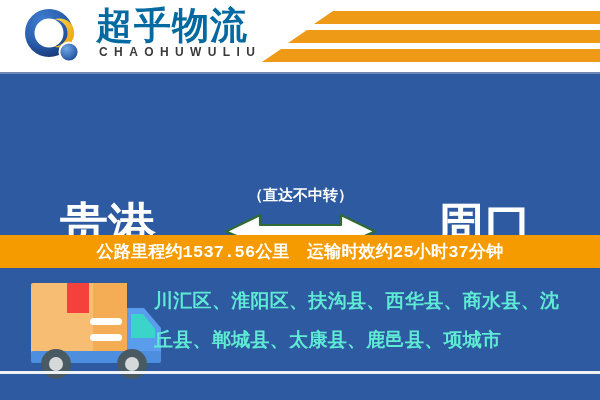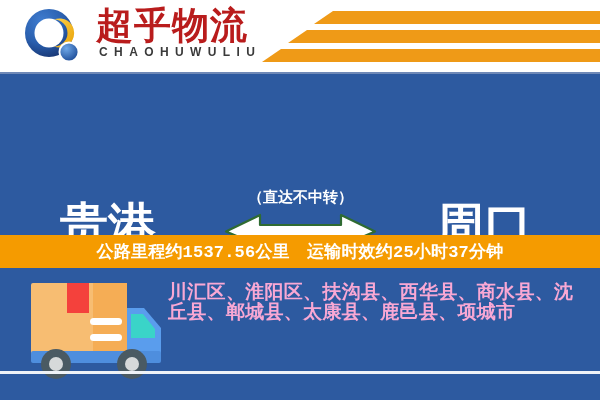--- a/index.html
+++ b/index.html
@@ -30,21 +30,21 @@
     position: absolute;
     left: 22px; top: 7px;
     width: 60px; height: 60px;
   }
   #brand-cn {
     position: absolute;
     left: 96px; top: 4px;
     font-family: "DejaVu Sans", "Liberation Sans", sans-serif;
     font-size: 37px;
     font-weight: bold;
-    color: #b91c1c;
+    color: #0369a1;
     letter-spacing: 1px;
     line-height: 44px;
     white-space: nowrap;
   }
   #brand-en {
     position: absolute;
     left: 99px; top: 45px;
     font-family: "Liberation Sans", sans-serif;
     font-size: 12px;
     font-weight: bold;
@@ -97,21 +97,21 @@
   #city-origin { left: 60px; }
   #city-destination { left: 393px; margin-left: 43px; }
 
   #route-middle {
     position: absolute;
     left: 222px; top: 113px;
     width: 157px; height: 98px;
     text-align: center;
   }
   #route-note-top {
-    font-family: Liberation Serif, serif;
+    font-family: Liberation Mono, monospace;
     font-size: 15px;
     font-weight: bold;
     color: #ffffff;
     line-height: 20px;
     white-space: nowrap;
   }
   #route-arrow {
     margin-top: 3px;
     height: 36px;
   }
@@ -151,27 +151,27 @@
     width: 600px; height: 132px;
     background: #2d5aa0;
   }
   #truck-icon {
     position: absolute;
     left: 27px; top: 278px;
     width: 142px; height: 105px;
   }
   #coverage-text {
     position: absolute;
-    left: 168px; top: 281px;
+    left: 154px; top: 281px;
     width: 415px;
     font-family: "DejaVu Serif", "Liberation Serif", serif;
     font-size: 19px;
     font-weight: bold;
-    color: #f9a8d4;
-    line-height: 20px;
+    color: #5eead4;
+    line-height: 39px;
     letter-spacing: 0.3px;
   }
   #road-line {
     position: absolute;
     left: 0; top: 371px;
     width: 600px; height: 3px;
     background: #eef2f7;
   }
 </style>
 </head>

